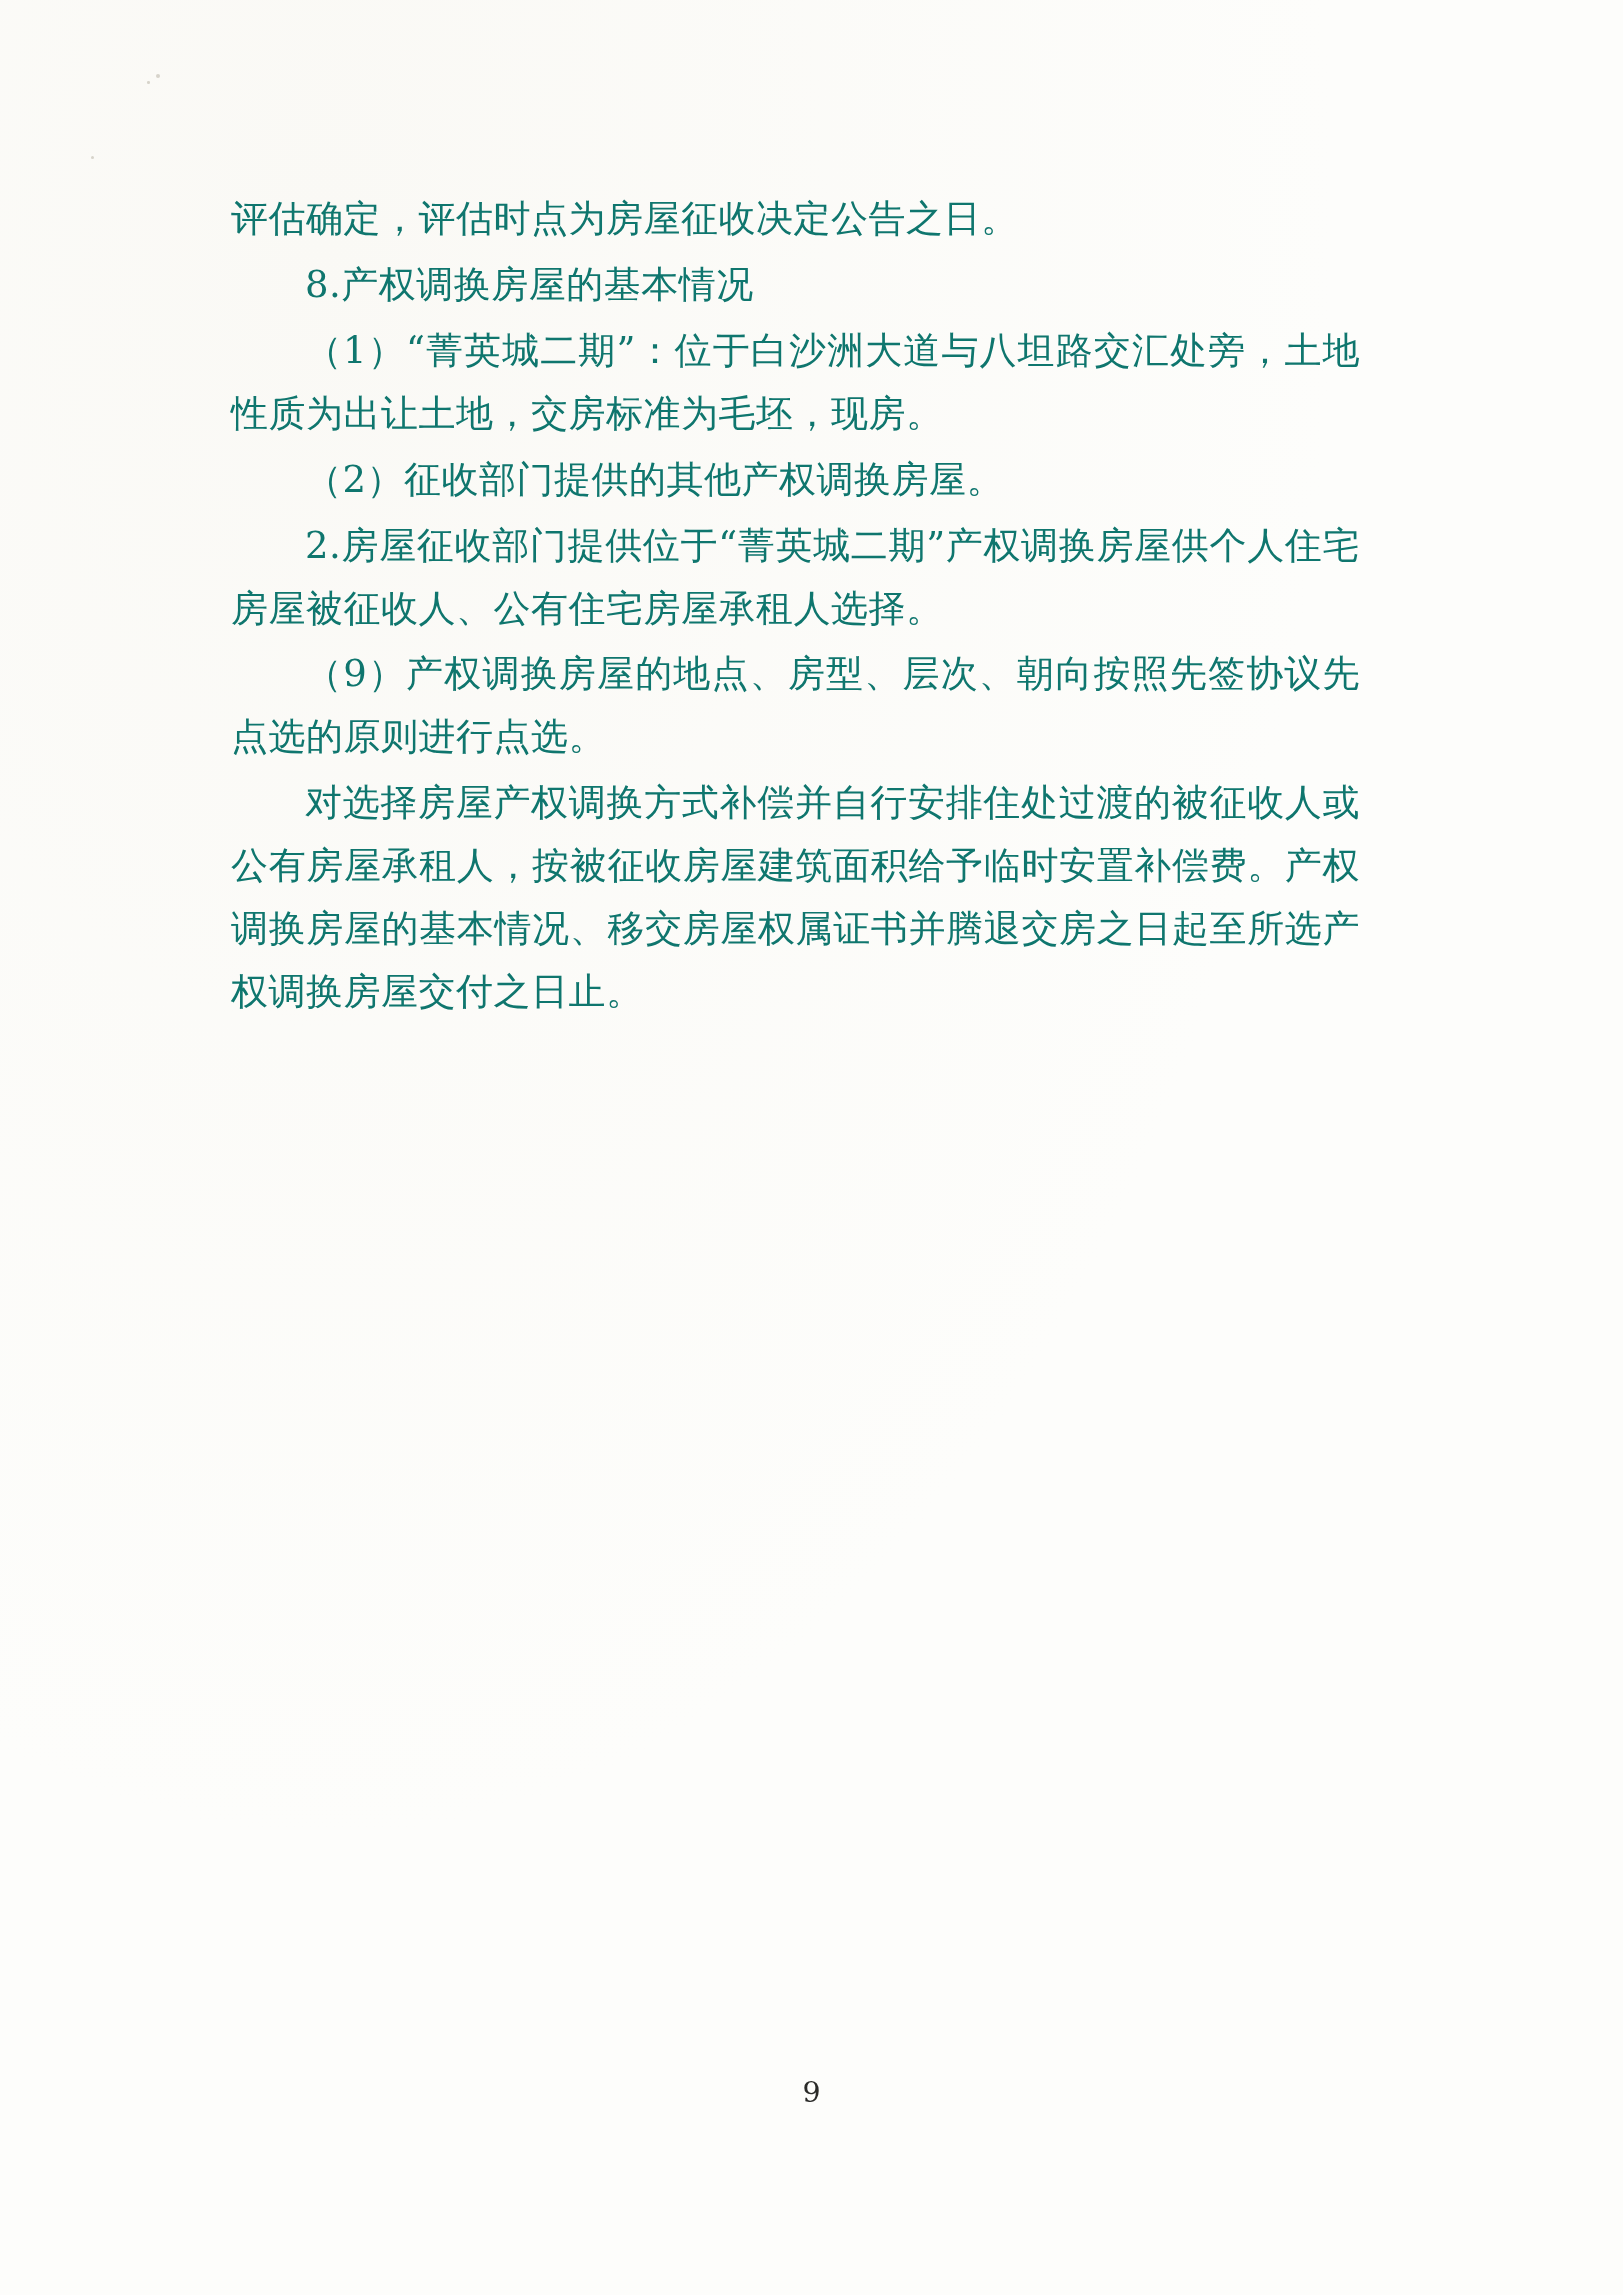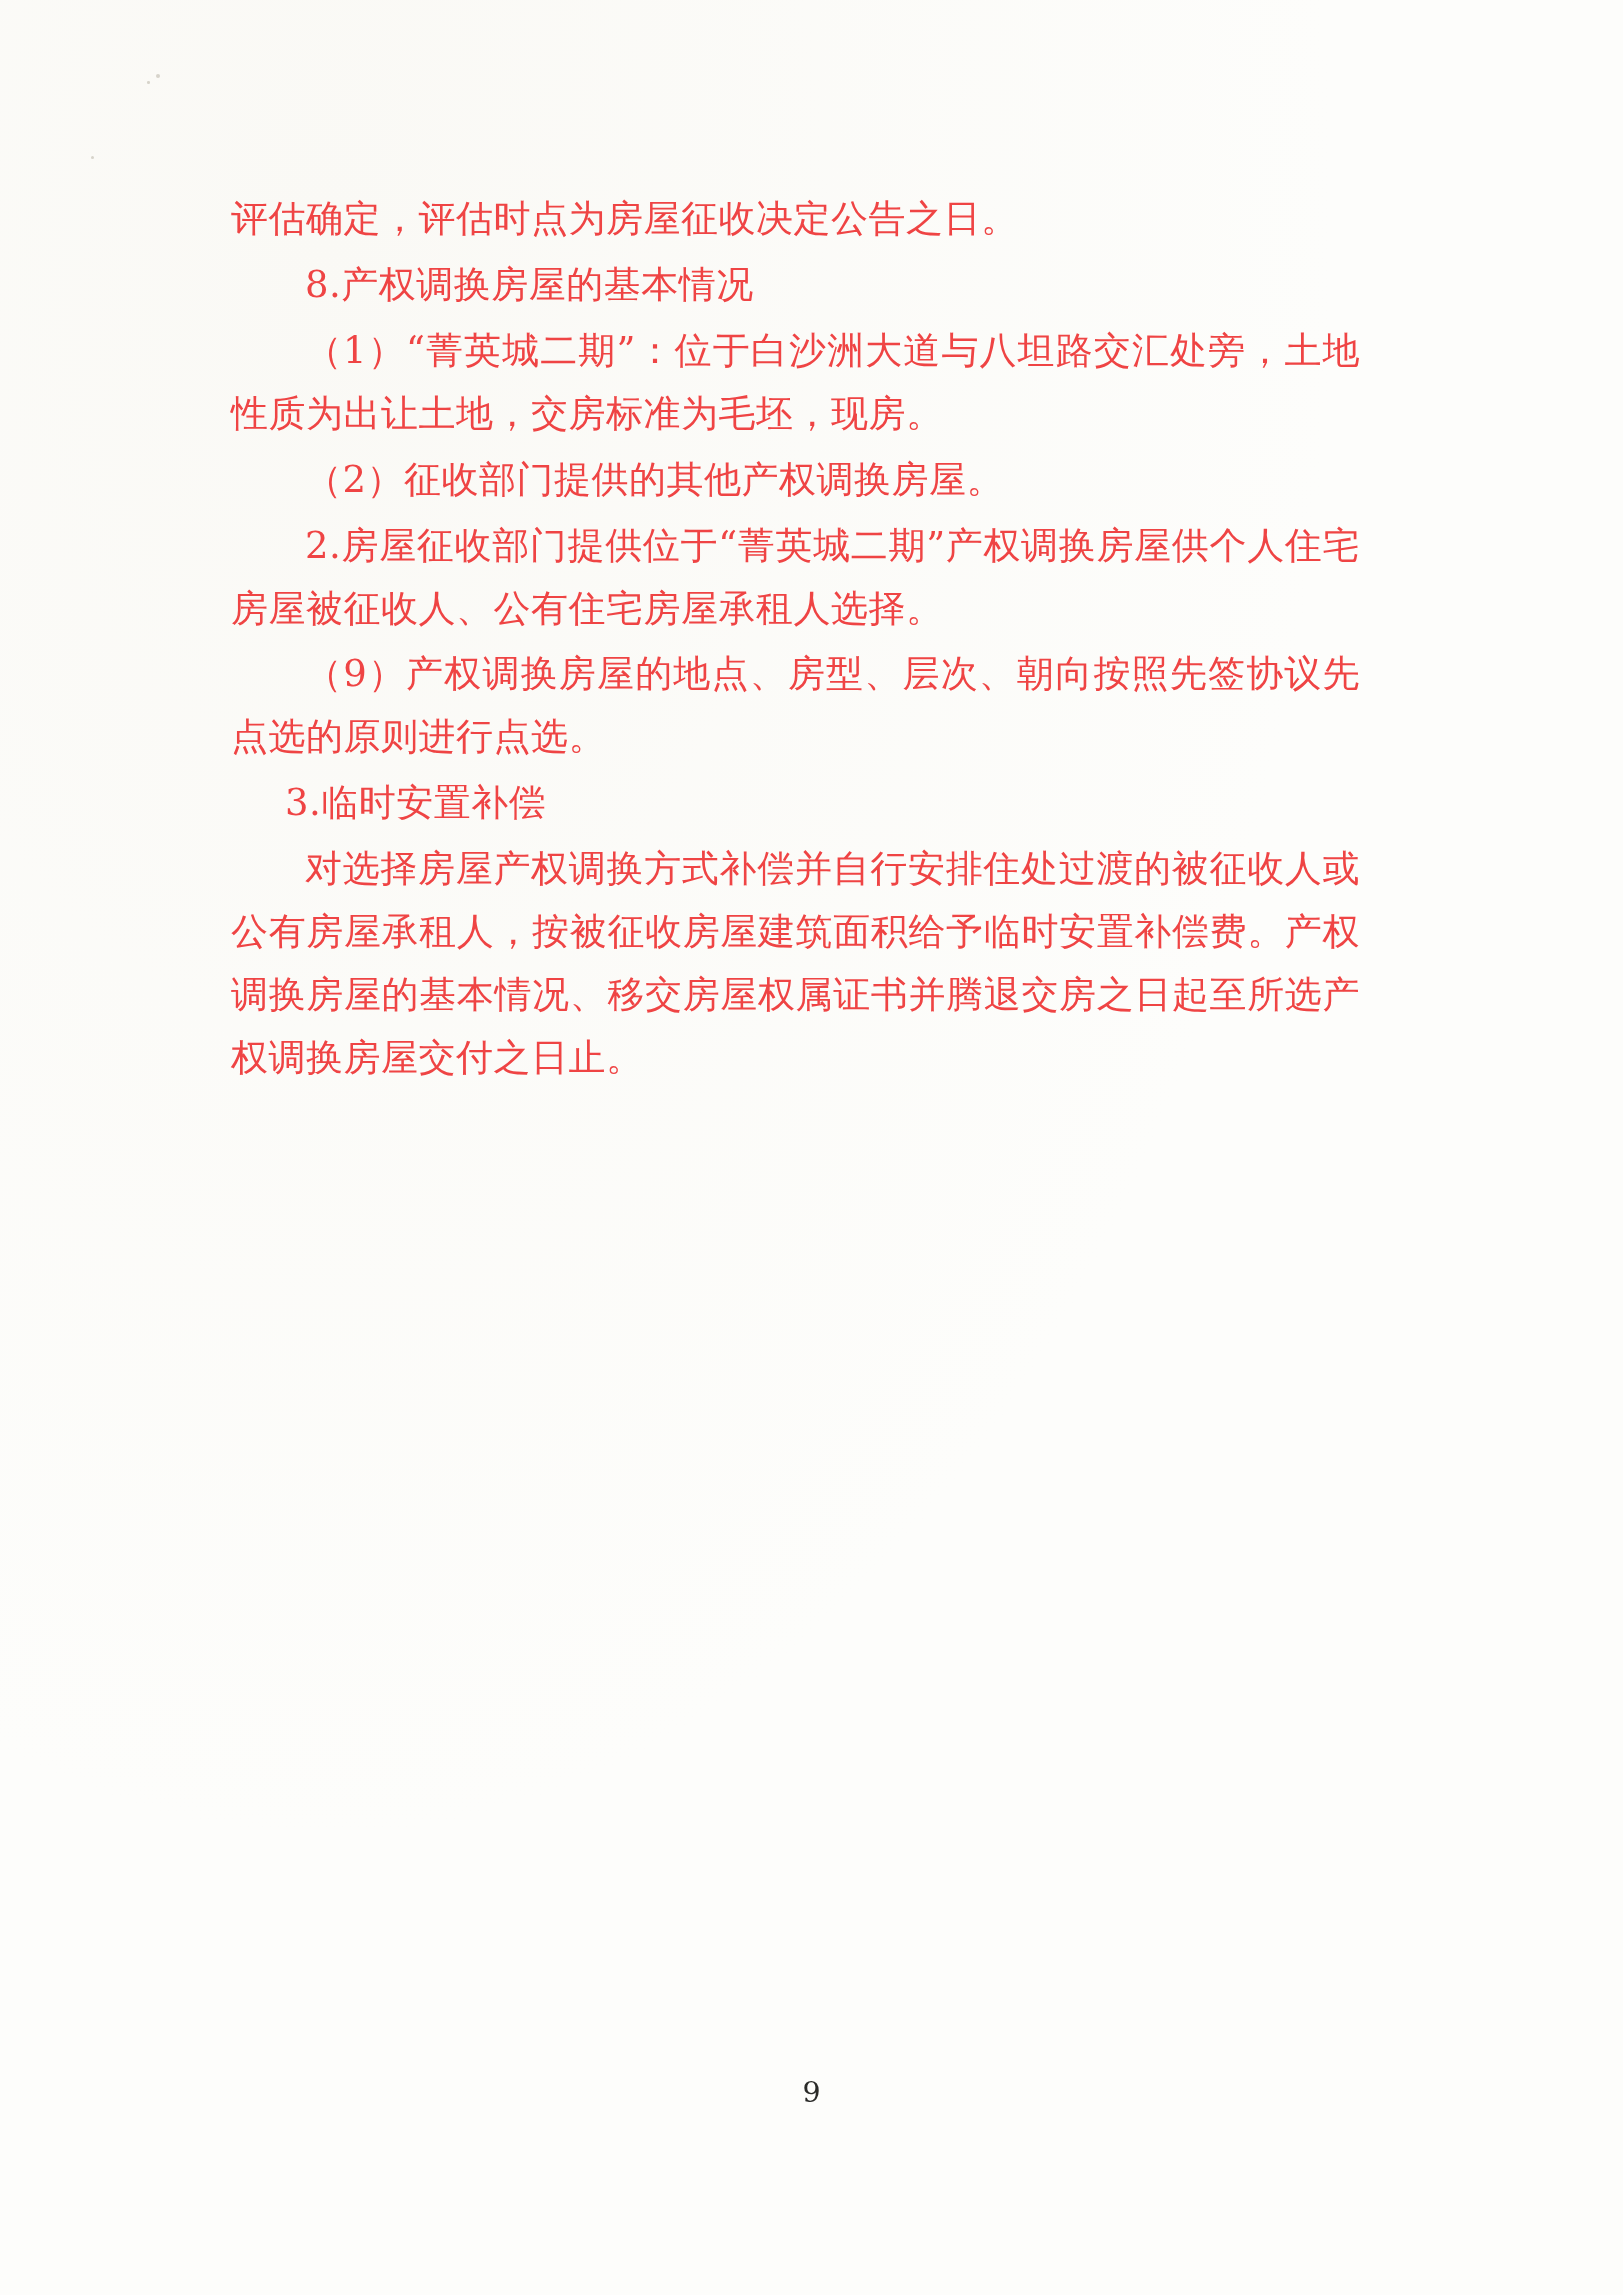--- a/index.html
+++ b/index.html
@@ -43,21 +43,21 @@
     top: 187px;
     width: 1129px;
   }
   p {
     margin: 0 0 2.9px 0;
     font-size: 37px;
     line-height: 63px;
     letter-spacing: 0.5px;
     text-align: justify;
     text-justify: inter-character;
-    color: #ef4444;
+    color: #0f766e;
     font-family: "DejaVu Serif", serif;
     font-weight: 500;
   }
   p.indent {
     text-indent: 74px;
   }
   p.indent-small {
     text-indent: 54px;
   }
   .page-number {
@@ -81,19 +81,18 @@
   <span class="speck" style="left:91px;top:156px;width:3.4px;height:3.4px;"></span>
   <span class="speck" style="left:147px;top:81px;width:2.5px;height:2.5px;"></span>
 
   <div class="content">
     <p>评估确定，评估时点为房屋征收决定公告之日。</p>
     <p class="indent">8.产权调换房屋的基本情况</p>
     <p class="indent">（1）“菁英城二期”：位于白沙洲大道与八坦路交汇处旁，土地性质为出让土地，交房标准为毛坯，现房。</p>
     <p class="indent">（2）征收部门提供的其他产权调换房屋。</p>
     <p class="indent">2.房屋征收部门提供位于“菁英城二期”产权调换房屋供个人住宅房屋被征收人、公有住宅房屋承租人选择。</p>
     <p class="indent">（9）产权调换房屋的地点、房型、层次、朝向按照先签协议先点选的原则进行点选。</p>
-    <p class="indent-small">3.临时安置补偿</p>
     <p class="indent">对选择房屋产权调换方式补偿并自行安排住处过渡的被征收人或公有房屋承租人，按被征收房屋建筑面积给予临时安置补偿费。产权调换房屋的基本情况、移交房屋权属证书并腾退交房之日起至所选产权调换房屋交付之日止。</p>
   </div>
 
   <div class="page-number">9</div>
 </div>
 
 
 </body></html>

